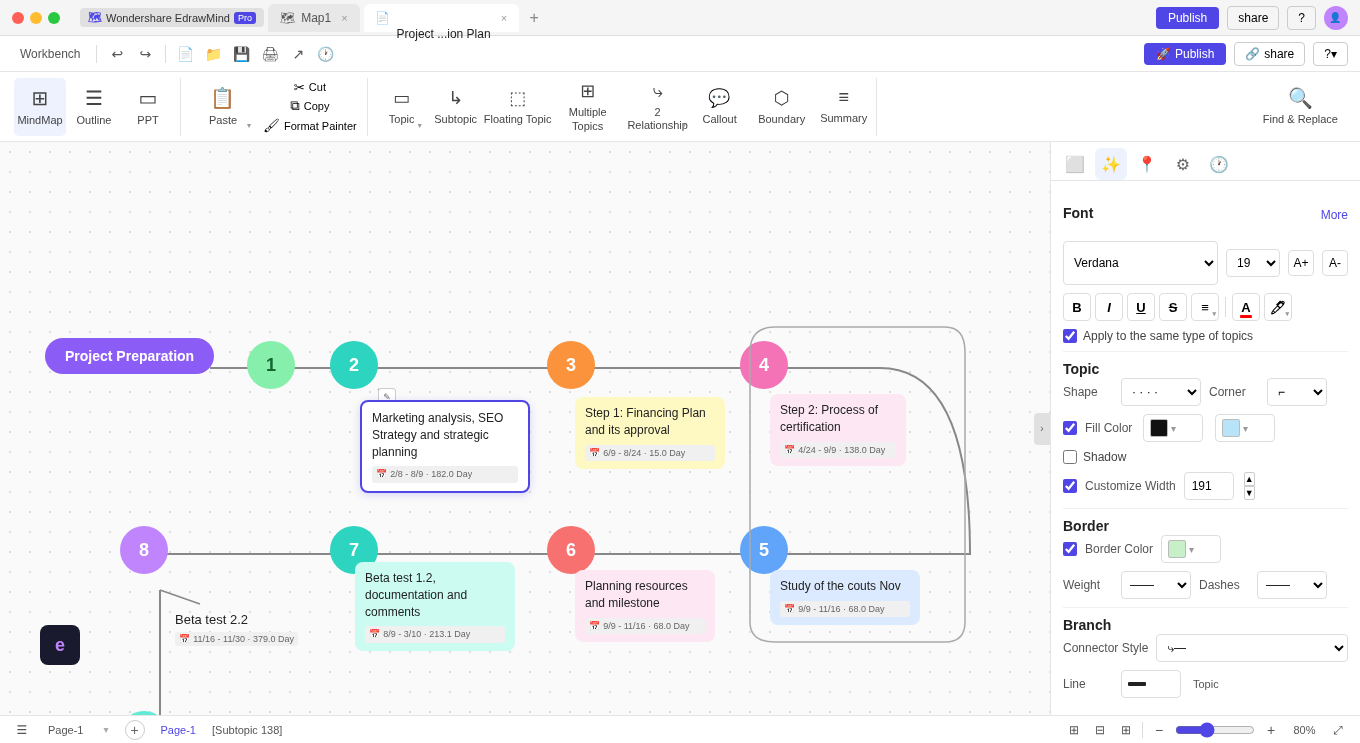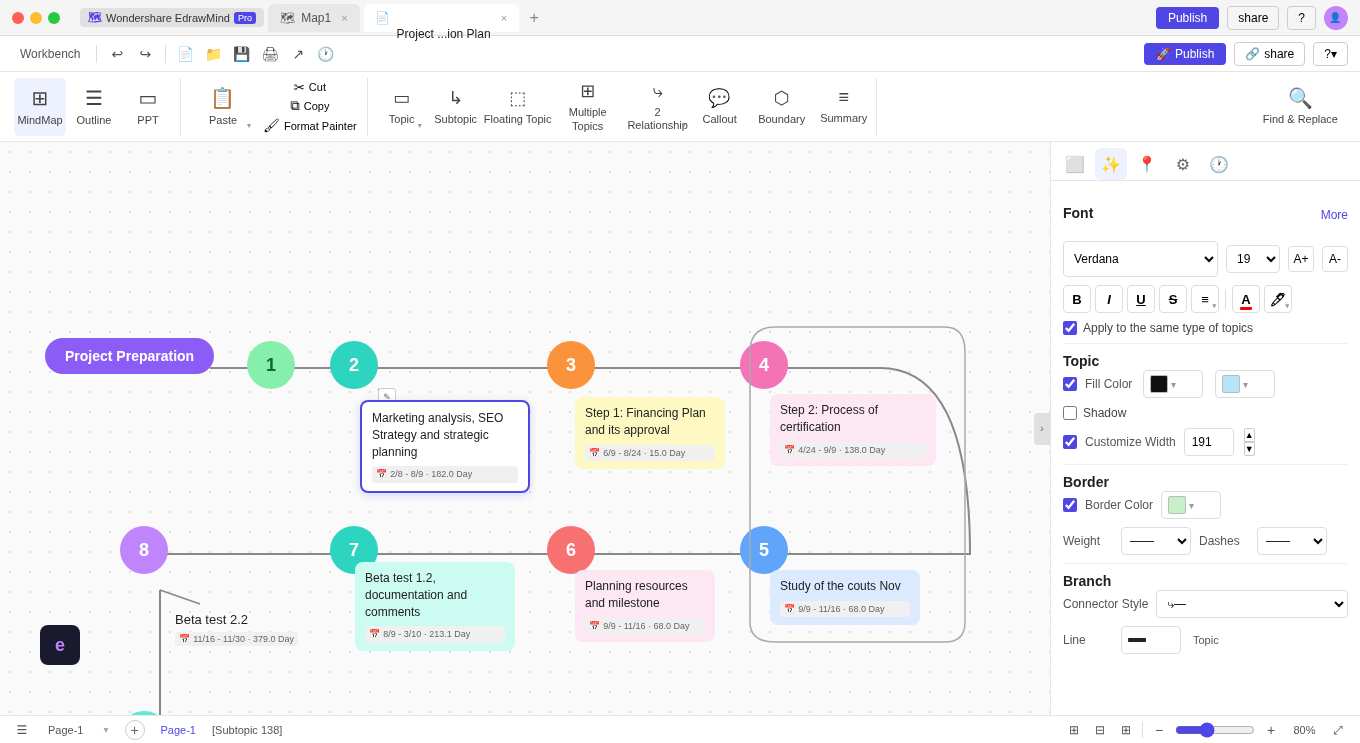--- a/index.html
+++ b/index.html
@@ -143,21 +143,21 @@
       width: 32px; height: 32px; border-radius: 6px;
       display: flex; align-items: center; justify-content: center;
       cursor: pointer; font-size: 16px; color: #666;
     }
     .panel-tab.active { background: #eef2ff; color: #4f46e5; }
     .panel-content { padding: 12px; overflow-y: auto; flex: 1; }
     .section-title { font-size: 14px; font-weight: 600; color: #222; margin-bottom: 10px; margin-top: 8px; }
     .section-row { display: flex; align-items: center; gap: 8px; margin-bottom: 8px; }
     .section-label { font-size: 12px; color: #555; min-width: 50px; }
     .font-select {
-      flex: 1; height: 36px; border: 1px solid #ddd; border-radius: 4px;
+      flex: 1; height: 44px; border: 1px solid #ddd; border-radius: 4px;
       font-size: 12px; padding: 0 6px; background: white; cursor: pointer;
     }
     .font-size-select {
       width: 54px; height: 28px; border: 1px solid #ddd; border-radius: 4px;
       font-size: 12px; padding: 0 6px; background: white; cursor: pointer;
     }
     .icon-btn-sm {
       width: 26px; height: 26px; border: 1px solid #ddd; border-radius: 4px;
       display: flex; align-items: center; justify-content: center;
       cursor: pointer; font-size: 13px; background: white;
@@ -432,21 +432,21 @@
         <div style="display:flex;align-items:center;gap:3px;font-size:9px;color:#666;margin-top:6px;background:#f0f0f0;border-radius:3px;padding:2px 4px;">
           <span>📅</span>
           <span>6/9 - 8/24 · 15.0 Day</span>
         </div>
       </div>
 
       <div style="position:absolute;left:740px;top:199px;width:48px;height:48px;background:#f472b6;border-radius:50%;display:flex;align-items:center;justify-content:center;font-weight:bold;font-size:18px;color:white;cursor:pointer;">
         <span>4</span>
       </div>
 
-      <div style="position:absolute;left:770px;top:252px;width:166px;background:#fce7f3;border-radius:8px;padding:8px 10px;font-size:12px;color:#222;line-height:1.4;cursor:pointer;">
+      <div style="position:absolute;left:770px;top:252px;width:136px;background:#fce7f3;border-radius:8px;padding:8px 10px;font-size:12px;color:#222;line-height:1.4;cursor:pointer;">
         <span>Step 2: Process of certification</span>
         <div style="display:flex;align-items:center;gap:3px;font-size:9px;color:#666;margin-top:6px;background:#f0f0f0;border-radius:3px;padding:2px 4px;">
           <span>📅</span>
           <span>4/24 - 9/9 · 138.0 Day</span>
         </div>
       </div>
 
       <div style="position:absolute;left:740px;top:384px;width:48px;height:48px;background:#60a5fa;border-radius:50%;display:flex;align-items:center;justify-content:center;font-weight:bold;font-size:18px;color:white;cursor:pointer;">
         <span>5</span>
       </div>
@@ -551,20 +551,30 @@
       <div class="checkbox-row">
         <input type="checkbox" class="cb" checked="" style="">
         <span class="cb-label">Apply to the same type of topics</span>
       </div>
 
       <div class="section-divider"></div>
 
       
       <span class="section-title">Topic</span>
 
+      <div class="shape-row">
+        <span class="section-label">Shape</span>
+        <select class="shape-select">
+          <option>· · · ·</option>
+        </select>
+        <span class="section-label">Corner</span>
+        <select class="corner-select">
+          <option>⌐</option>
+        </select>
+      </div>
 
       <div class="fill-row">
         <input type="checkbox" class="cb" checked="" style="">
         <span class="section-label">Fill Color</span>
         <div class="color-picker-btn">
           <div class="color-box black"></div>
           <span style="font-size:10px;color:#999;">▾</span>
         </div>
         <div class="color-picker-btn" style="margin-left:4px;">
           <div class="color-box light-blue"></div>

